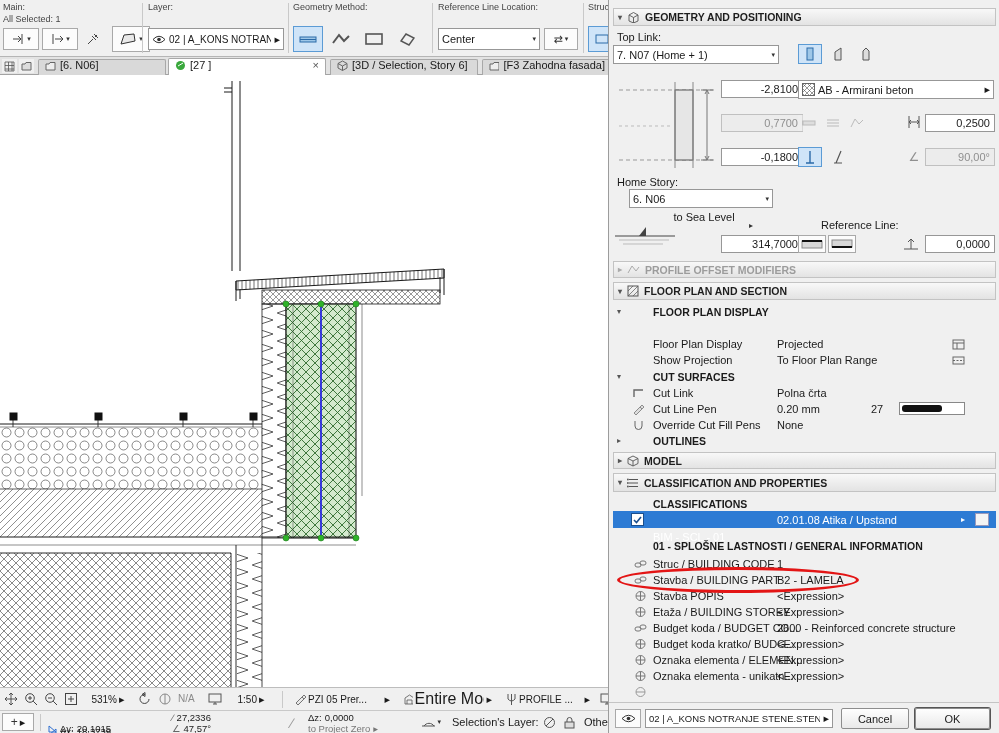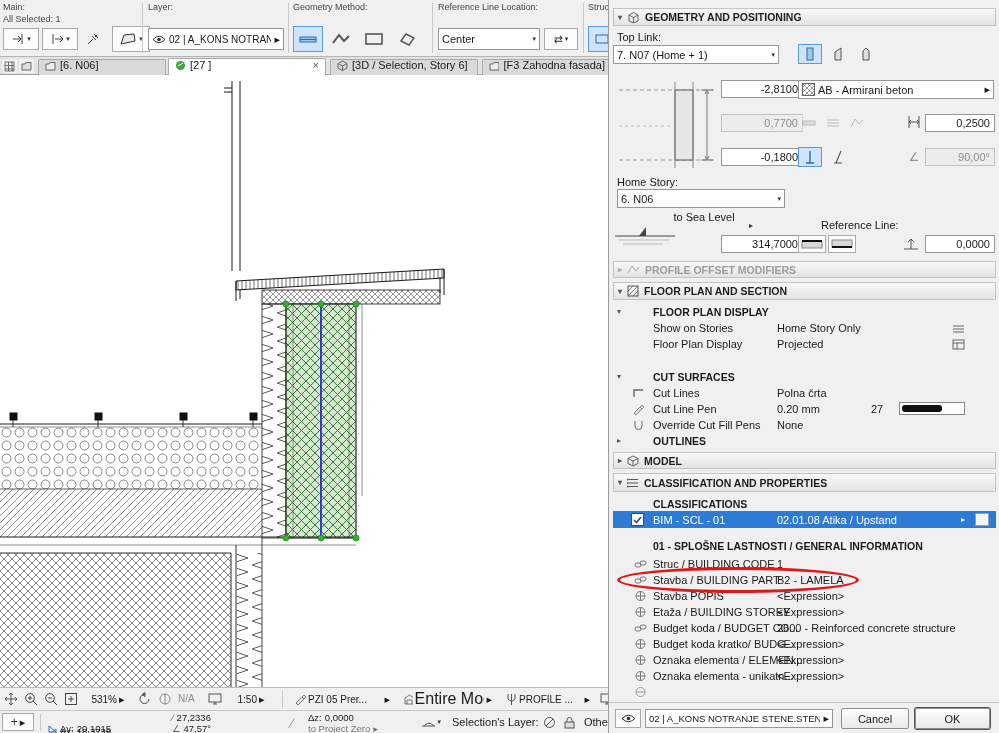--- a/index.html
+++ b/index.html
@@ -495,21 +495,21 @@
         </svg>
     </div>
     <div class="ico" style="left:296px;top:148px;width:18px;height:18px;font-size:12px;color:#8f8f8f">
         <span>∠</span>
       </div>
     <div class="field dis" style="left:316px;top:148px;width:70px;height:18px">
         <span>90,00°</span>
       </div>
 
     <div class="txt" style="left:8px;top:176px">Home Story:</div>
-    <div class="combo" style="left:8px;top:189px;width:168px;height:19px">
+    <div class="combo" style="left:20px;top:189px;width:144px;height:19px">
       <span class="grow">6. N06</span>
       <span class="dd">▾</span>
     </div>
 
     <div class="abs" style="left:4px;top:216px">
       <svg width="66" height="32">
           <path d="M2,20 H62" stroke="#444" fill="none"></path>
           <path d="M26,20 L33,11 L33,20 Z" fill="#444"></path>
           <path d="M6,24 H56 M10,28 H50" stroke="#bbb" fill="none"></path>
         </svg>
@@ -557,52 +557,53 @@
       <svg width="12" height="12">
           <rect x="1" y="1" width="10" height="10" fill="none" stroke="#555"></rect>
           <path d="M1,11 L11,1 M1,6 L6,1 M6,11 L11,6" stroke="#555" stroke-width="0.7"></path>
         </svg>
       <span>FLOOR PLAN AND SECTION</span>
     </div>
 
     <div class="panelrow" style="top:304px">
       <span class="tri">▾</span>
       <span class="shdr">FLOOR PLAN DISPLAY</span>
-    </div>
-    <div class="panelrow" style="top:320px">
-      <span class="rlbl">Show on Stories</span>
-      <span class="rval">Home Story Only</span>
-      <span class="ico" style="left:338px;top:2px;width:14px;height:12px">
-          <svg width="13" height="11">
-            <path d="M1,3 H12 M1,6 H12 M1,9 H12" stroke="#666" fill="none"></path>
-          </svg>
-        </span>
     </div>
     <div class="panelrow" style="top:336px">
       <span class="rlbl">Floor Plan Display</span>
       <span class="rval">Projected</span>
       <span class="ico" style="left:338px;top:2px;width:14px;height:12px">
           <svg width="13" height="11">
             <rect x="1" y="1" width="11" height="9" fill="none" stroke="#666"></rect>
             <path d="M1,4 H12 M5,4 V10" stroke="#666" fill="none"></path>
           </svg>
         </span>
     </div>
+    <div class="panelrow" style="top:352px">
+      <span class="rlbl">Show Projection</span>
+      <span class="rval">To Floor Plan Range</span>
+      <span class="ico" style="left:338px;top:2px;width:14px;height:12px">
+          <svg width="13" height="11">
+            <rect x="1" y="2" width="11" height="7" fill="none" stroke="#666"></rect>
+            <path d="M1,5.5 H12" stroke="#666" stroke-dasharray="2,1.5" fill="none"></path>
+          </svg>
+        </span>
+    </div>
 
     <div class="panelrow" style="top:369px">
       <span class="tri">▾</span>
       <span class="shdr">CUT SURFACES</span>
     </div>
     <div class="panelrow" style="top:385px">
       <span class="ico" style="left:18px;top:2px;width:14px;height:12px">
           <svg width="13" height="11">
             <path d="M2,9 V2 H11" stroke="#666" fill="none" stroke-width="1.4"></path>
           </svg>
         </span>
-      <span class="rlbl">Cut Lines</span>
+      <span class="rlbl">Cut Link</span>
       <span class="rval">Polna črta</span>
     </div>
     <div class="panelrow" style="top:401px">
       <span class="ico" style="left:18px;top:2px;width:14px;height:12px">
           <svg width="13" height="11">
             <path d="M2,9 L8,3 L10,5 L4,11 Z M8,3 L10,1 L12,3 L10,5" fill="#ddd" stroke="#666" stroke-width="0.7"></path>
           </svg>
         </span>
       <span class="rlbl">Cut Line Pen</span>
       <span class="rval">0.20 mm</span>
@@ -648,21 +649,21 @@
     <div class="panelrow" style="top:496px">
       <span class="shdr">CLASSIFICATIONS</span>
     </div>
 
     <div class="panelrow bluerow" style="top:511px;height:17px">
       <span class="abs" style="left:18px;top:2px;width:13px;height:13px;background:#fff;border:1px solid #1b4f8d;display:flex;align-items:center;justify-content:center">
         <svg width="9" height="8">
             <path d="M1,4 L3.5,6.5 L8,1" fill="none" stroke="#1b4f8d" stroke-width="1.6"></path>
           </svg>
       </span>
-      <span class="rlbl" style="top:3px">BIM - SCL - 01</span>
+      <span class="rlbl" style="top:20px">BIM - SCL - 01</span>
       <span class="rval" style="top:3px">02.01.08 Atika / Upstand</span>
       <span class="abs" style="left:348px;top:4px;font-size:8px;color:#fff">▸</span>
       <span class="abs" style="left:362px;top:2px;width:14px;height:13px;background:#f4f4f4;border:1px solid #99b"></span>
     </div>
 
     <div class="panelrow" style="top:538px">
       <span class="shdr">01 - SPLOŠNE LASTNOSTI / GENERAL INFORMATION</span>
     </div>
 
     <div class="panelrow" style="top:556px">

